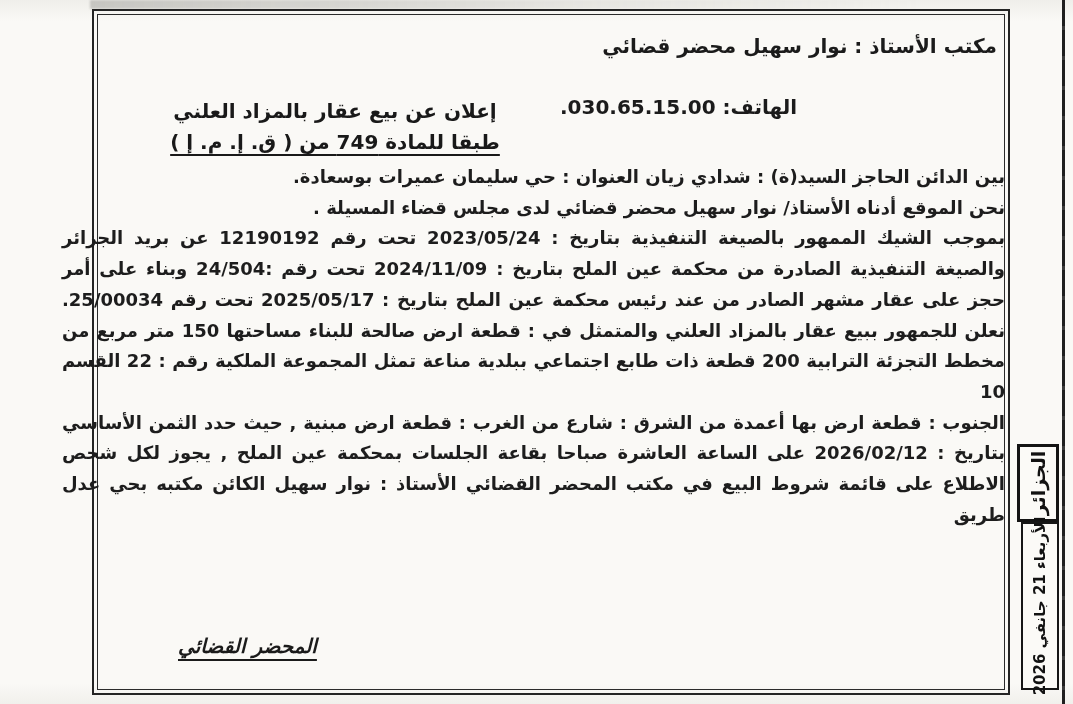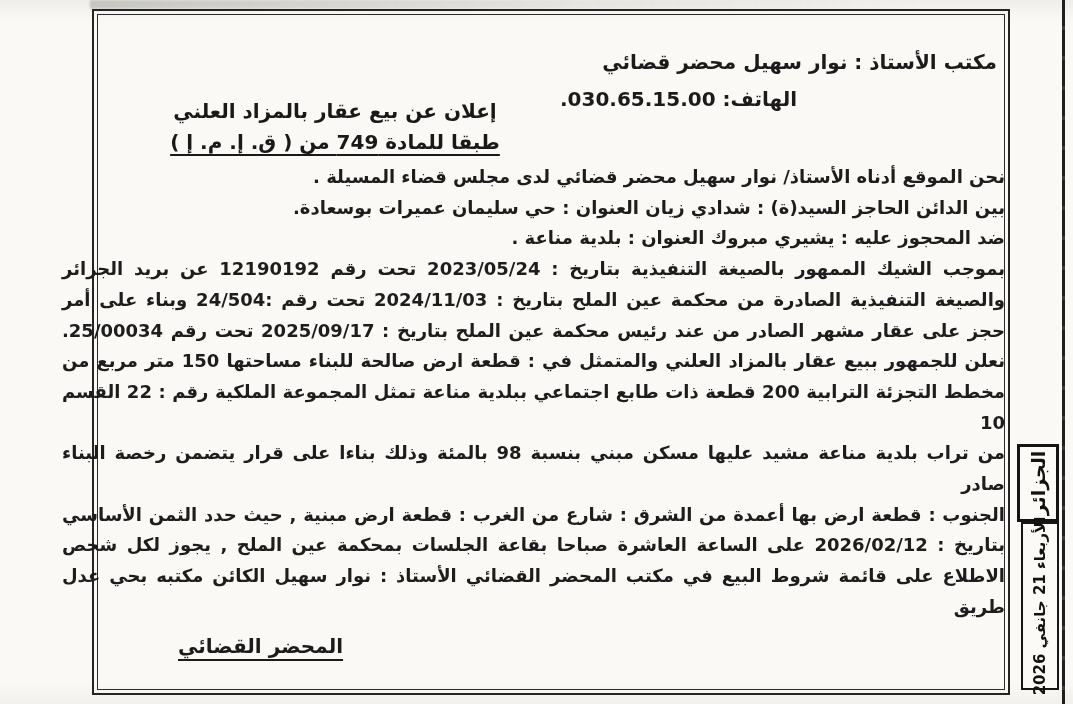--- a/index.html
+++ b/index.html
@@ -24,26 +24,26 @@
     border: 1px solid #2b2b2b;
     outline: 2.5px solid #242424;
     outline-offset: 3px;
     z-index: 0;
     pointer-events: none;
   }
   .content { position: absolute; inset: 0; z-index: 1; }
 
   .hdr {
     position: absolute;
-    top: 44px; right: 76px; width: 470px;
+    top: 28px; right: 76px; width: 470px;
     direction: rtl; text-align: right;
     font-weight: bold; font-size: 20px; line-height: 37px;
     color: #1b1b1b;
   }
-  .hdr .phone { padding-left: 0; padding-right: 200px; letter-spacing: 0.5px; }
+  .hdr .phone { padding-left: 0; padding-right: 200px; letter-spacing: 0.5px; margin-top: 24px; }
 
   .title-block {
     position: absolute;
     top: 96px; left: 160px; width: 350px;
     direction: rtl; text-align: center;
     font-weight: bold; font-size: 20px; line-height: 31px;
     color: #191919;
   }
   .title-block .t2 {
     text-decoration: underline;
@@ -67,20 +67,21 @@
 
   .sig {
     position: absolute;
     top: 634px; left: 178px;
     direction: rtl;
     font-weight: bold; font-size: 20px;
     text-decoration: underline;
     text-decoration-thickness: 2px;
     text-underline-offset: 6px;
     color: #1b1b1b;
+    font-style: italic;
   }
 
   
   .vbox {
     position: absolute;
     display: flex; align-items: center; justify-content: center;
     background: #fbfaf7;
     z-index: 2;
   }
   .vbox > span {
@@ -131,29 +132,27 @@
       <div>مكتب الأستاذ : نوار سهيل محضر قضائي</div>
       <div class="phone">الهاتف: 030.65.15.00.</div>
     </div>
 
     <div class="title-block">
       <div class="t1">إعلان عن بيع عقار بالمزاد العلني</div>
       <div class="t2">طبقا للمادة 749 من ( ق. إ. م. إ )</div>
     </div>
 
     <div class="body-block">
+      <div class="ln">بين الدائن الحاجز السيد(ة) : شدادي زيان العنوان : حي سليمان عميرات بوسعادة.</div>
       <div class="ln">نحن الموقع أدناه الأستاذ/ نوار سهيل محضر قضائي لدى مجلس قضاء المسيلة .</div>
-      <div class="ln">بين الدائن الحاجز السيد(ة) : شدادي زيان العنوان : حي سليمان عميرات بوسعادة.</div>
-      <div class="ln">ضد المحجوز عليه : يشيري مبروك العنوان : بلدية مناعة .</div>
       <div class="ln just">بموجب الشيك الممهور بالصيغة التنفيذية بتاريخ : 2023/05/24 تحت رقم 12190192 عن بريد الجزائر</div>
-      <div class="ln just">والصيغة التنفيذية الصادرة من محكمة عين الملح بتاريخ : 2024/11/03 تحت رقم :24/504 وبناء على أمر</div>
-      <div class="ln just">حجز على عقار مشهر الصادر من عند رئيس محكمة عين الملح بتاريخ : 2025/09/17 تحت رقم 25/00034.</div>
+      <div class="ln just">والصيغة التنفيذية الصادرة من محكمة عين الملح بتاريخ : 2024/11/09 تحت رقم :24/504 وبناء على أمر</div>
+      <div class="ln just">حجز على عقار مشهر الصادر من عند رئيس محكمة عين الملح بتاريخ : 2025/05/17 تحت رقم 25/00034.</div>
       <div class="ln just">نعلن للجمهور ببيع عقار بالمزاد العلني والمتمثل في : قطعة ارض صالحة للبناء مساحتها 150 متر مربع من</div>
       <div class="ln just">مخطط التجزئة الترابية 200 قطعة ذات طابع اجتماعي ببلدية مناعة تمثل المجموعة الملكية رقم : 22 القسم 10</div>
-      <div class="ln just">من تراب بلدية مناعة مشيد عليها مسكن مبني بنسبة 98 بالمئة وذلك بناءا على قرار يتضمن رخصة البناء صادر</div>
       <div class="ln just">الجنوب : قطعة ارض بها أعمدة من الشرق : شارع من الغرب : قطعة ارض مبنية , حيث حدد الثمن الأساسي</div>
       <div class="ln just">بتاريخ : 2026/02/12 على الساعة العاشرة صباحا بقاعة الجلسات بمحكمة عين الملح , يجوز لكل شخص</div>
       <div class="ln just">الاطلاع على قائمة شروط البيع في مكتب المحضر القضائي الأستاذ : نوار سهيل الكائن مكتبه بحي عدل طريق</div>
 
     </div>
 
     <div class="sig">المحضر القضائي</div>
   </div>
 
   <div class="vbox paper-name-box">

